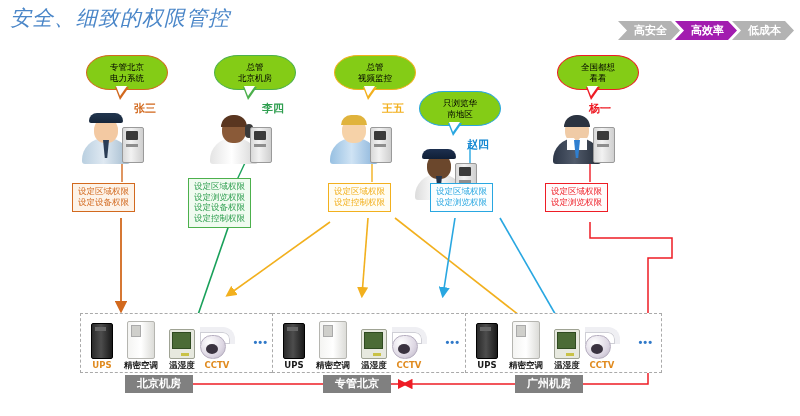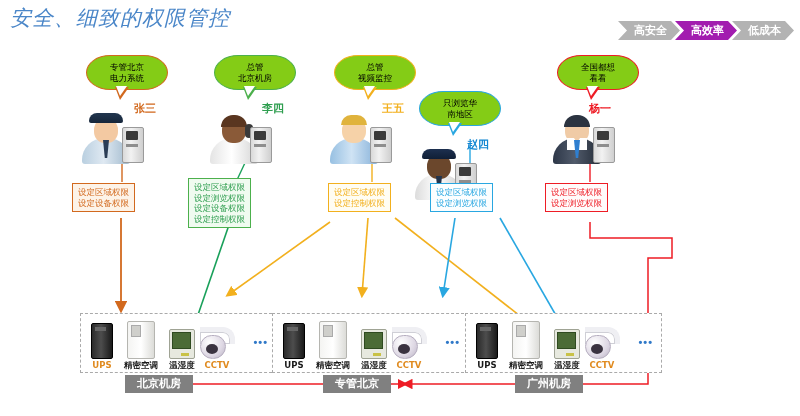--- a/index.html
+++ b/index.html
@@ -72,21 +72,21 @@
              clip-path:polygon(0 0,35% 0,50% 40%,65% 0,100% 0,100% 100%,0 100%);}
   .pc{position:absolute;width:20px;height:34px;background:linear-gradient(90deg,#d9d9d9,#f2f2f2 40%,#cfcfcf);
       border:1px solid #9a9a9a;border-radius:2px;}
   .pc::before{content:"";position:absolute;left:3px;top:3px;width:12px;height:9px;background:#3a3a3a;border-radius:1px;}
   .pc::after{content:"";position:absolute;left:3px;top:16px;width:12px;height:3px;background:#8e8e8e;}
 
   
   .permbox{
     position:absolute;background:#fff;border:1.4px solid #888;
     font-size:8.5px;line-height:10.5px;padding:3px 5px;white-space:nowrap;
-    font-family:Liberation Serif, serif;
+    font-family:Liberation Mono, monospace;
   }
 
   
   .devgroup{
     position:absolute;top:313px;height:58px;
     border:1px dashed #aaa;background:#fff;
   }
   .dev{position:absolute;bottom:13px;text-align:center;}
   .dev .label{
     position:absolute;left:50%;transform:translateX(-50%);top:100%;margin-top:1px;

